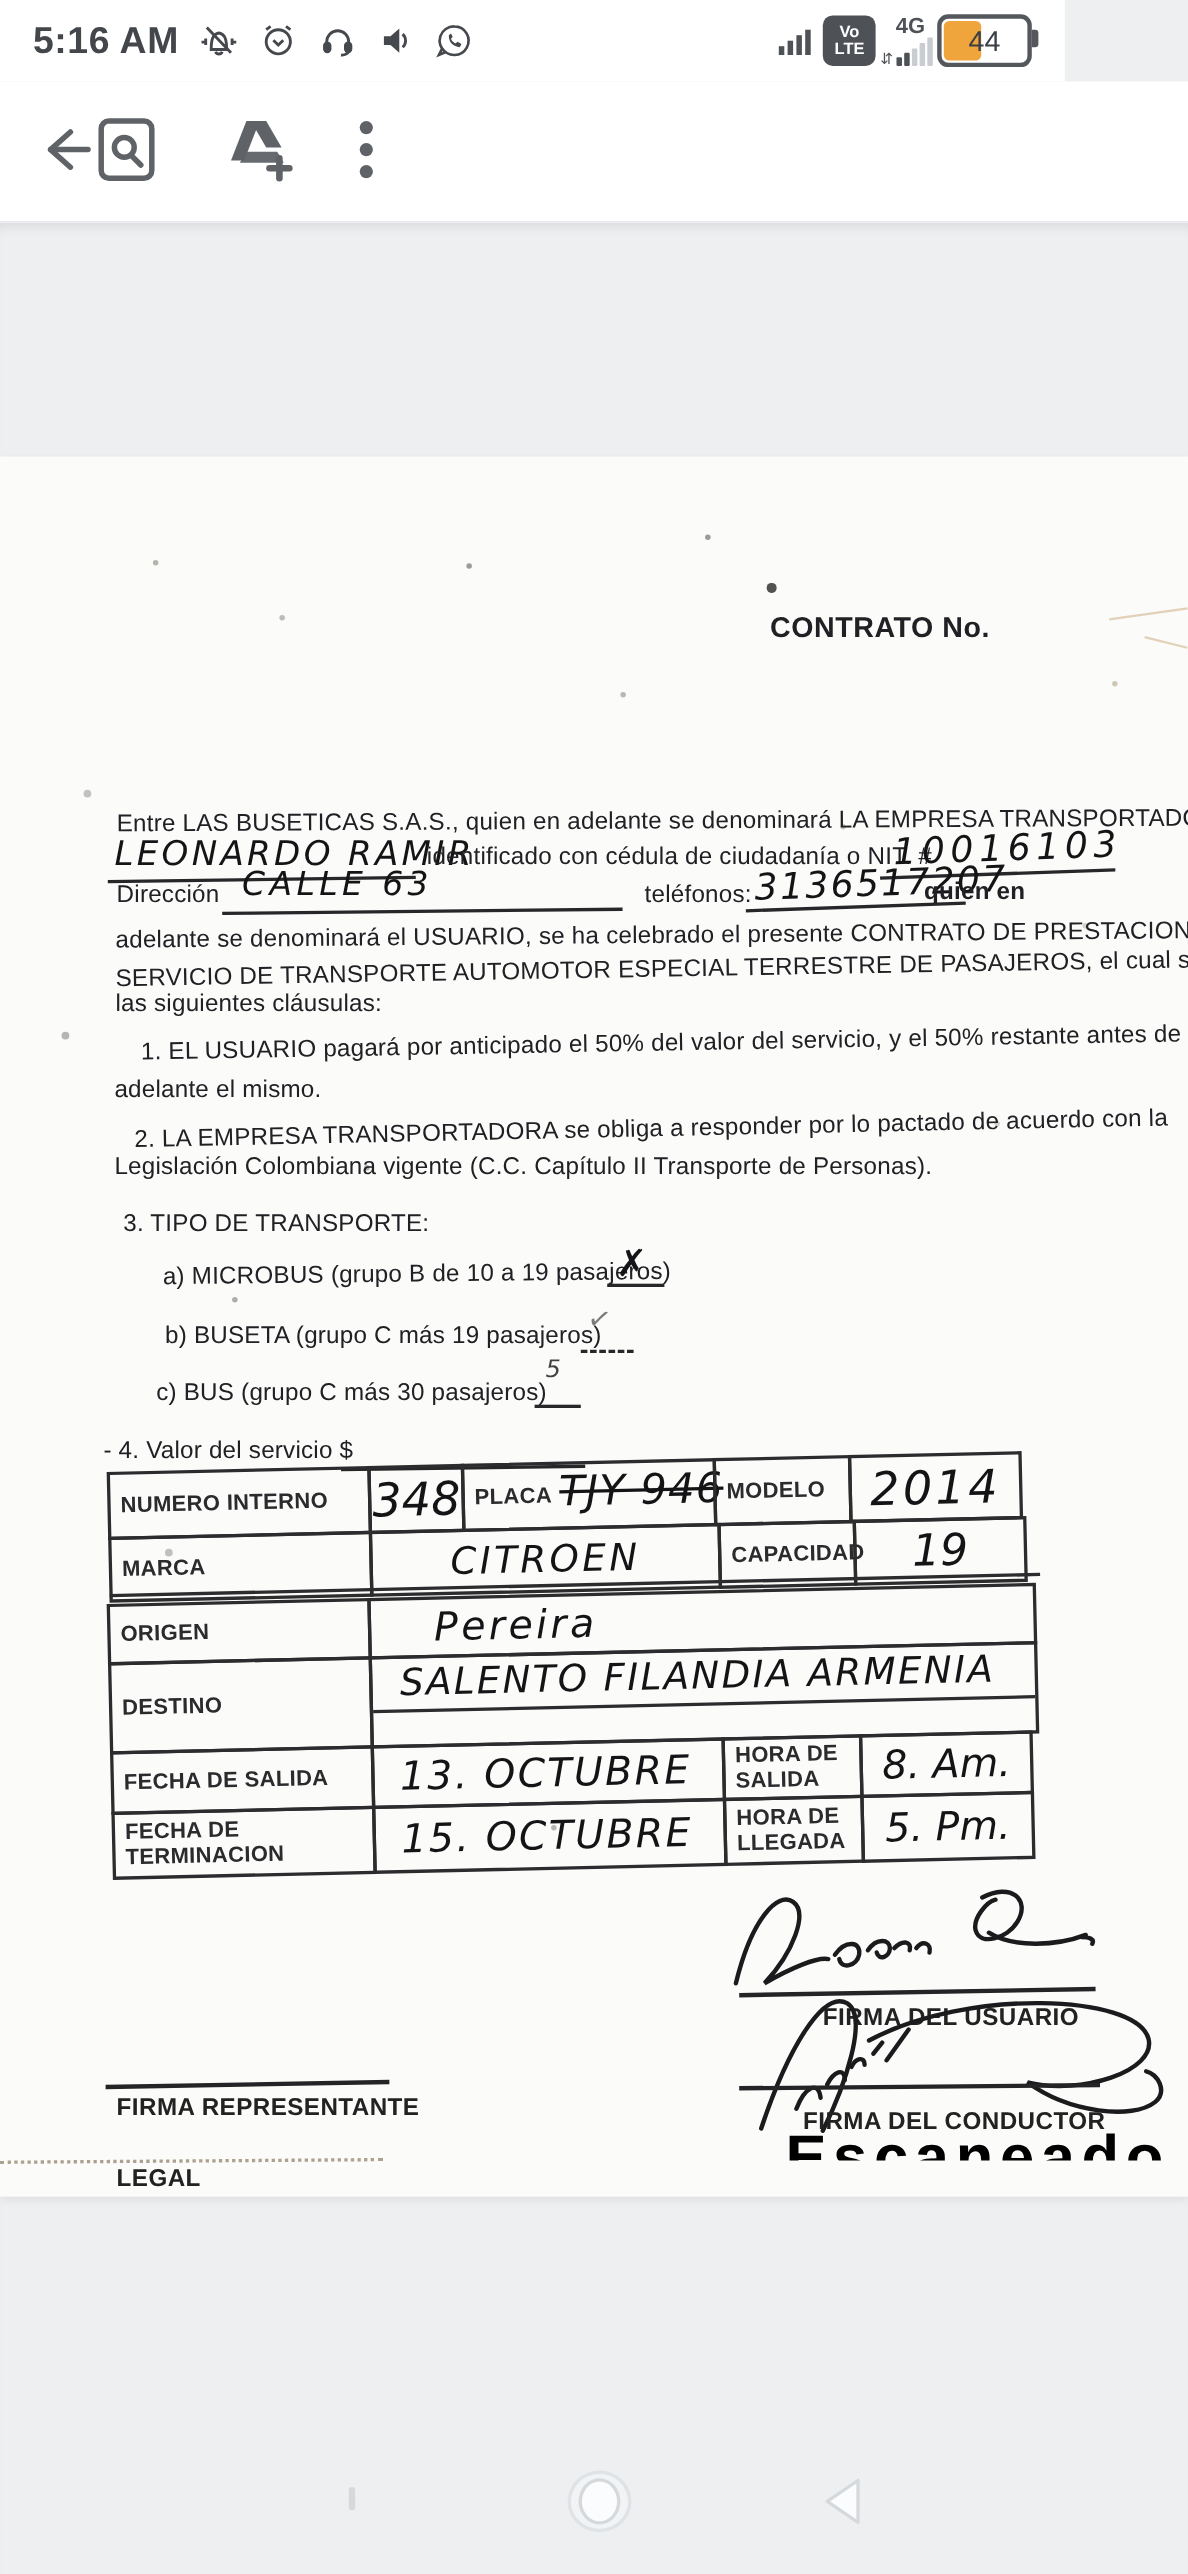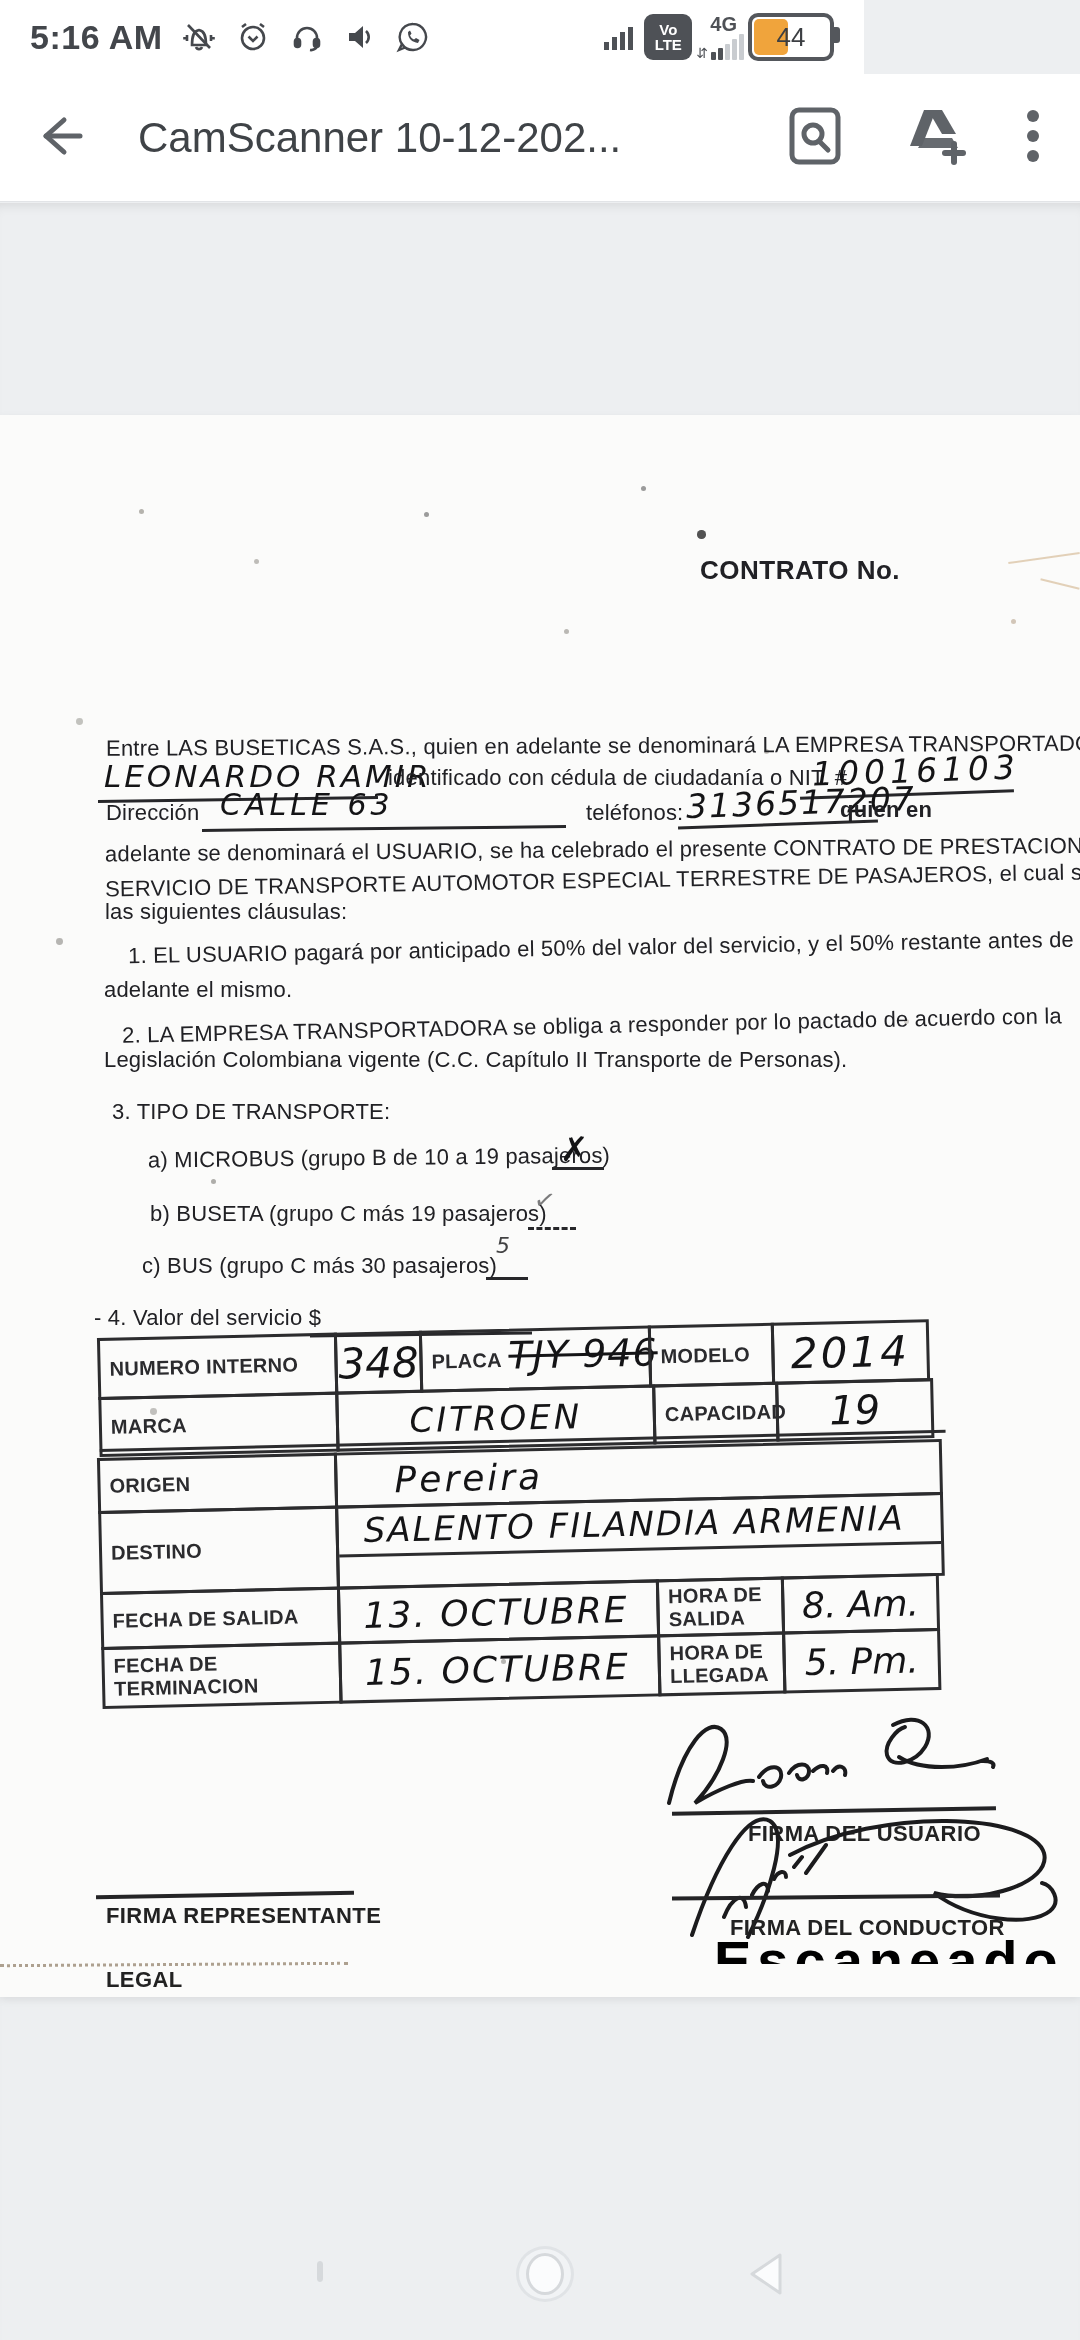--- a/index.html
+++ b/index.html
@@ -1,19 +1,19 @@
 <!DOCTYPE html>
 <html><head>
 <meta charset="utf-8">
 <style>
   html,body{margin:0;padding:0;background:#555;}
   .screen{position:relative;width:1080px;height:2340px;background:#edeff1;overflow:hidden;
           font-family:"Liberation Sans",sans-serif;}
   
-  .status-bar{position:absolute;top:0;left:0;width:864px;height:74px;background:#fff;
+  .status-bar{position:absolute;top:0;left:0;width:968px;height:74px;background:#fff;
               display:flex;align-items:center;justify-content:space-between;padding:0 30px;box-sizing:border-box;color:#45484d;}
   .sb-left{display:flex;align-items:center;gap:18px;}
   .sb-right{display:flex;align-items:center;gap:4px;}
   .sb-time{font-size:34px;font-weight:bold;letter-spacing:.5px;color:#43464b;}
   .sb-ico{display:inline-flex;align-items:center;justify-content:center;}
   .volte{width:48px;height:46px;border-radius:9px;background:#4e5156;color:#fff;display:flex;flex-direction:column;
          align-items:center;justify-content:center;font-weight:bold;line-height:1;}
   .volte span{font-size:15px;}
   .net4g{display:flex;flex-direction:column;align-items:flex-start;line-height:1;}
   .net4g .t{font-size:20px;font-weight:bold;color:#4e5156;margin-left:14px;}
@@ -162,21 +162,20 @@
 
   <div class="app-bar">
     <button class="icon-btn">
       <span>
         <svg width="52" height="52" viewBox="0 0 52 52" fill="none" stroke="#5f6368" stroke-width="5" stroke-linecap="round" stroke-linejoin="round">
           <path d="M30 10 L12 26 L30 42"></path>
             <line x1="12" y1="26" x2="46" y2="26"></line>
         </svg>
       </span>
     </button>
-    <div class="ab-title">CamScanner 10-12-202...</div>
     <div class="ab-actions">
       <button class="icon-btn">
         <span>
           <svg width="58" height="62" viewBox="0 0 58 62" fill="none" stroke="#5f6368" stroke-width="5">
             <rect x="6" y="5" width="46" height="52" rx="7"></rect>
             <circle cx="27" cy="29" r="9"></circle>
             <line x1="33" y1="36" x2="42" y2="45" stroke-linecap="round"></line>
           </svg>
         </span>
       </button>

